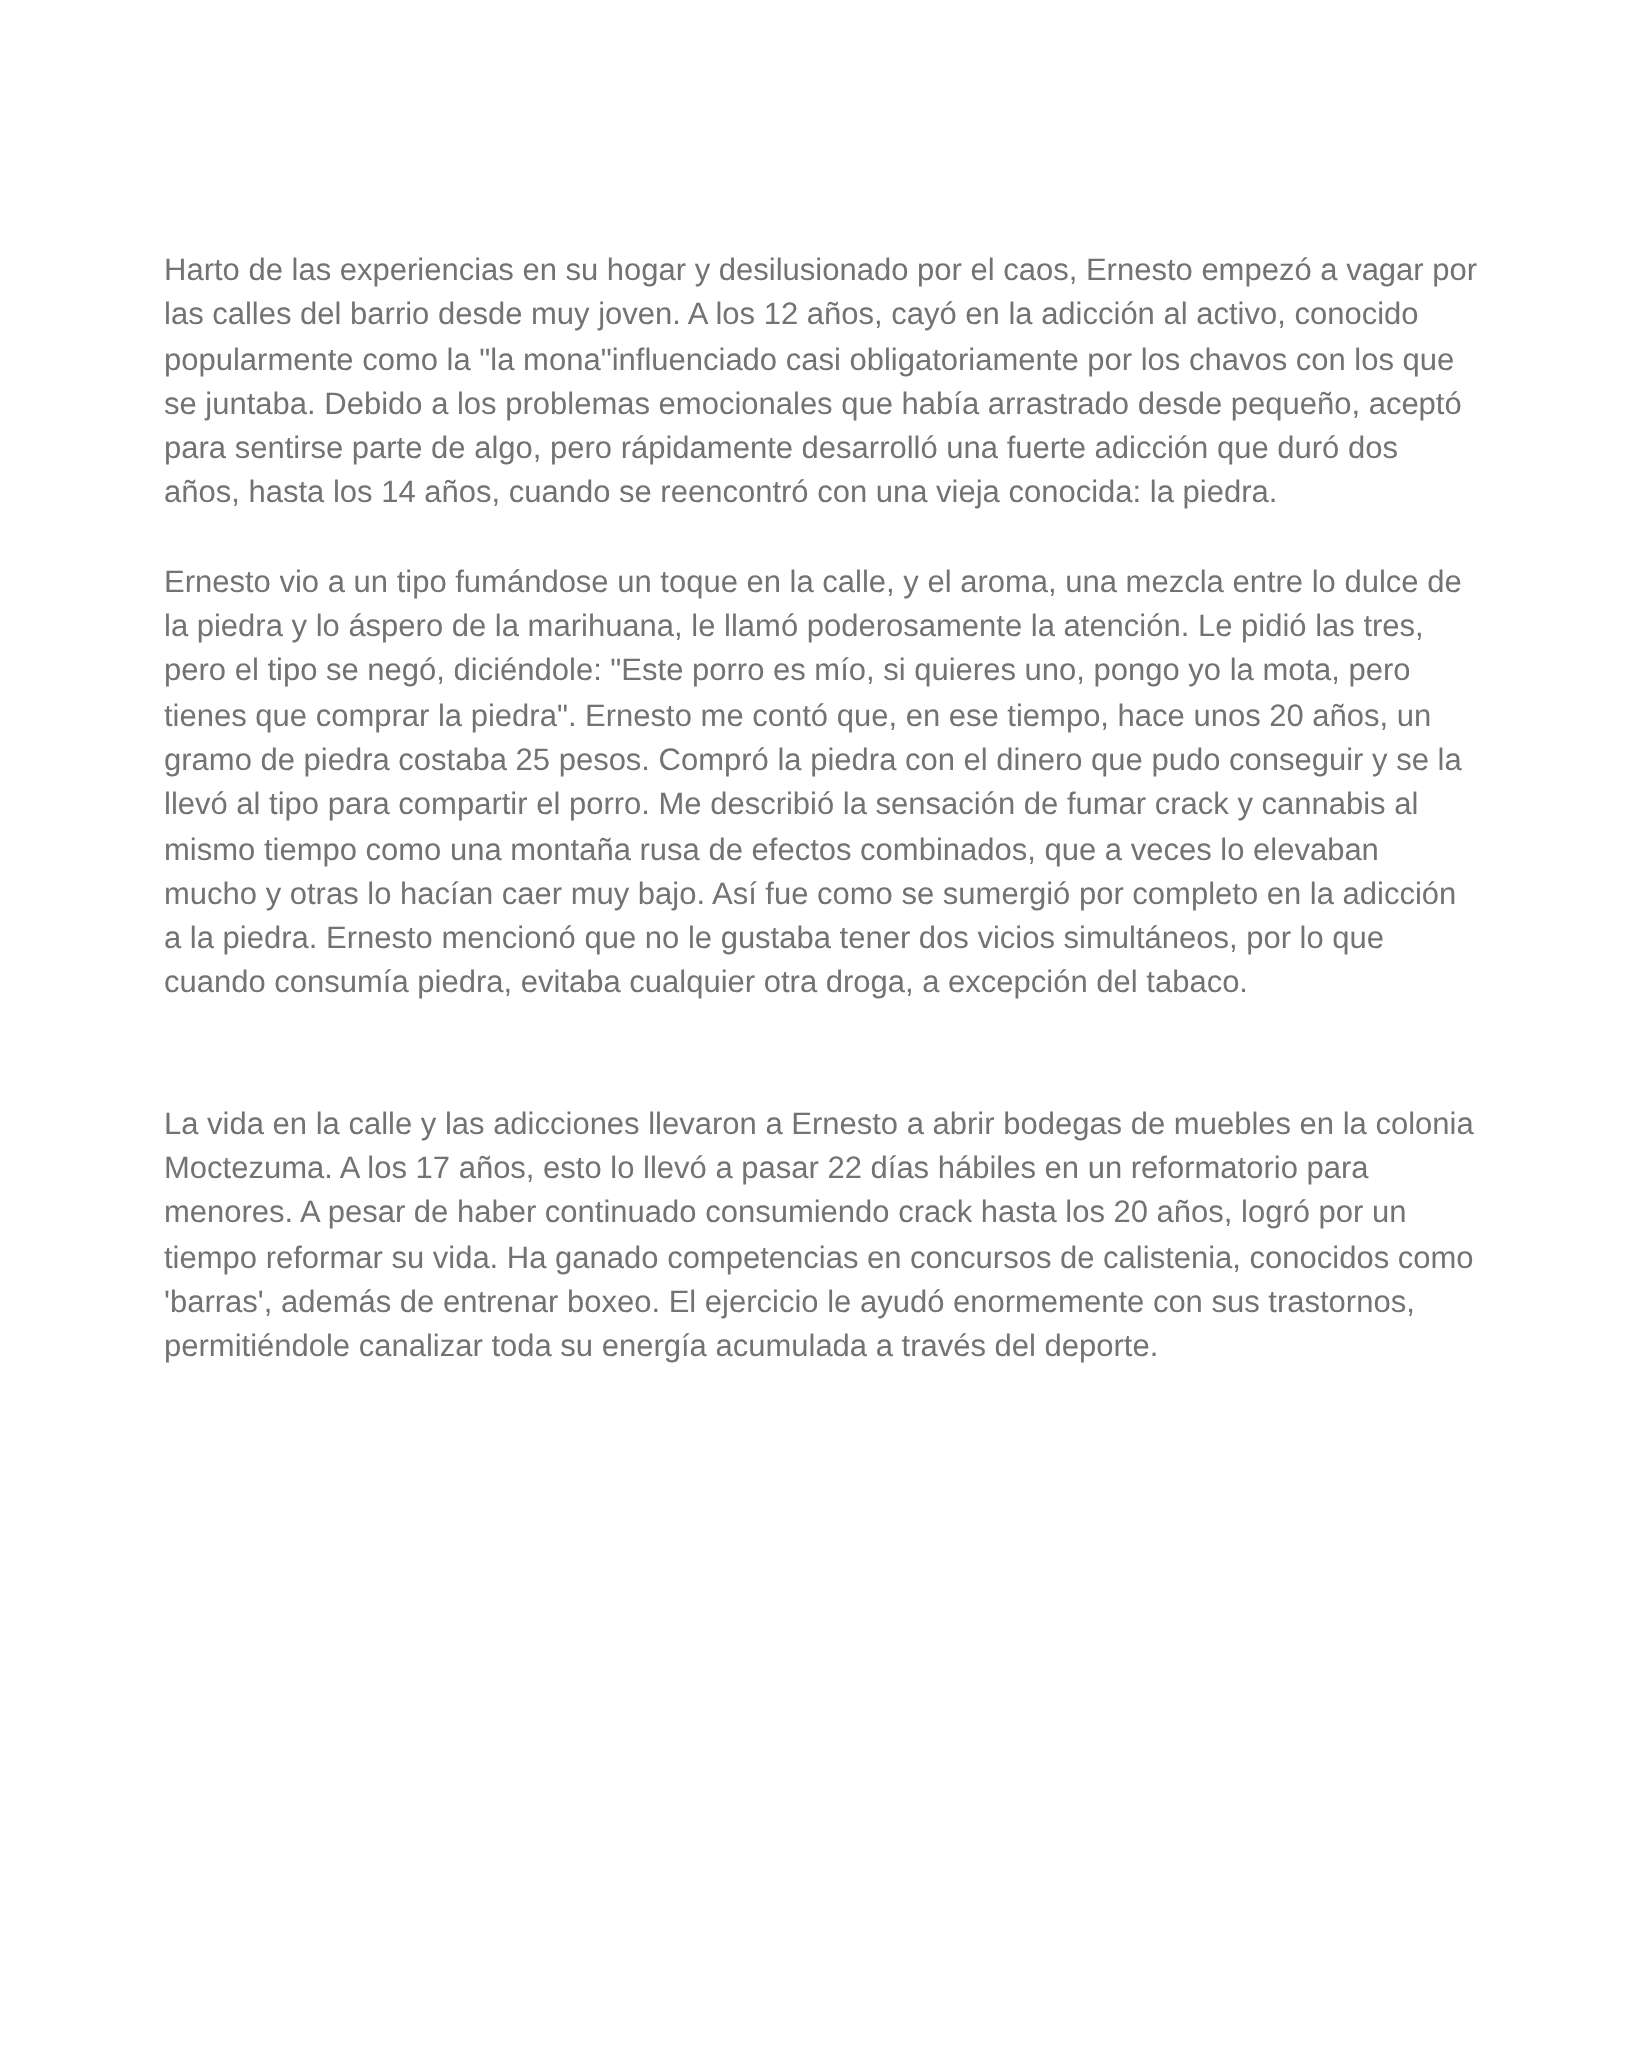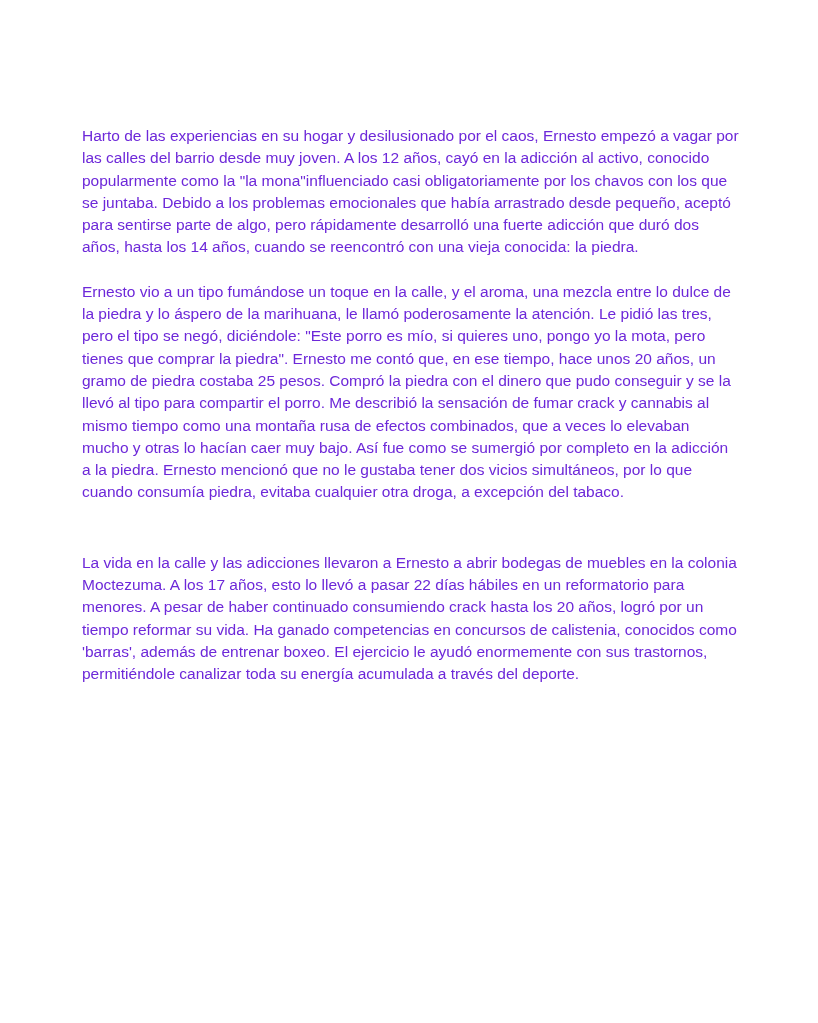--- a/index.html
+++ b/index.html
@@ -14,21 +14,21 @@
     overflow: hidden;
   }
   .doc {
     position: absolute;
     left: 82px;
     top: 125px;
     width: 658px;
     font-family: "Liberation Sans", "DejaVu Sans", sans-serif;
     font-size: 15.5px;
     line-height: 22.3px;
-    color: #6d28d9;
+    color: #737373;
     text-align: left;
   }
   .doc p {
     margin: 0 0 22px 0;
     padding: 0;
   }
   .doc p:last-child {
     margin-bottom: 0;
     margin-top: 48px;
   }

